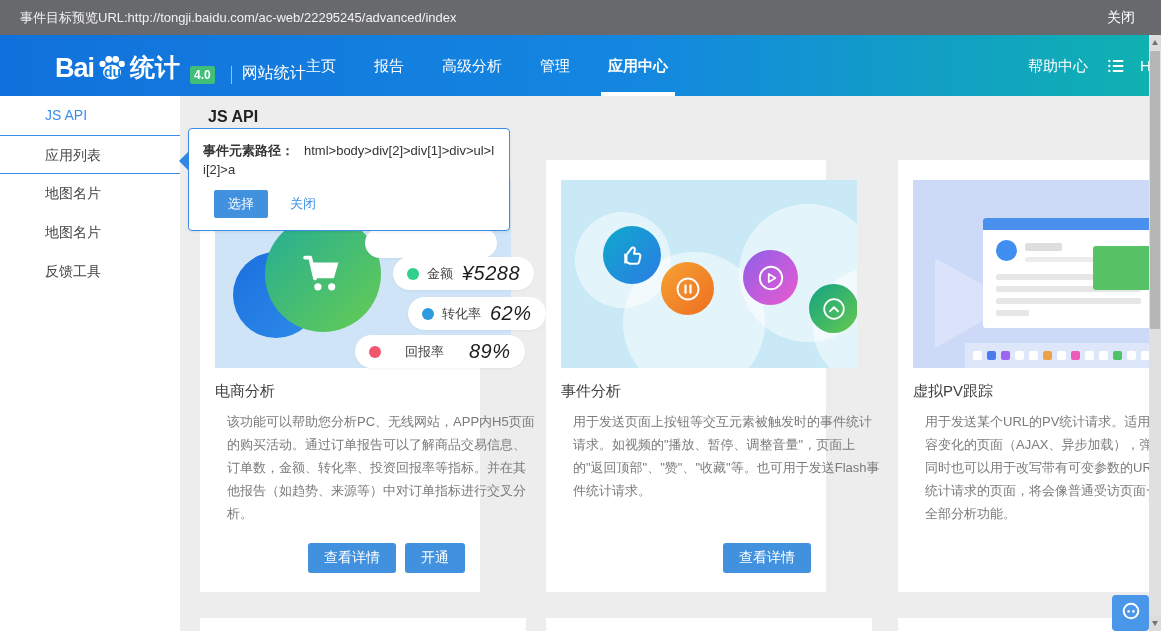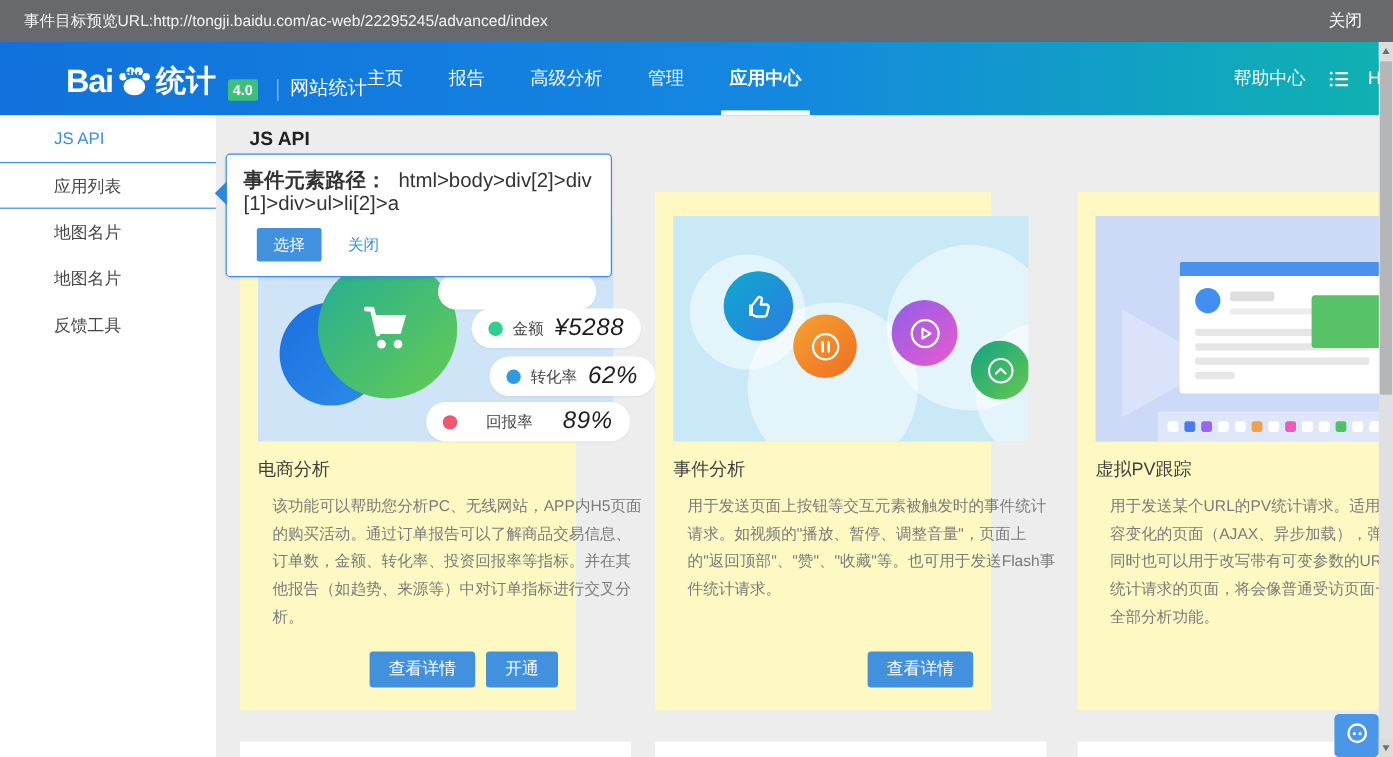--- a/index.html
+++ b/index.html
@@ -8,21 +8,21 @@
   
   .topbar{position:absolute;left:0;top:0;width:100%;height:35px;background:#67696d;z-index:60;}
   .topbar-label{position:absolute;left:20px;top:0;line-height:35px;font-size:13px;color:#f2f2f2;}
   .topbar-close{position:absolute;right:26px;top:0;line-height:35px;font-size:14px;color:#fff;cursor:pointer;}
   
   .navbar{position:absolute;left:0;top:35px;width:100%;height:61px;
           background:linear-gradient(90deg,#1171dc 0%,#1487e0 55%,#0fb2b0 100%);z-index:55;}
   .logo{position:absolute;left:55px;top:13px;height:36px;display:flex;align-items:flex-end;color:#fff;}
   .logo-bai{font-size:27px;font-weight:bold;letter-spacing:-1px;}
   .logo-paw{position:relative;width:34px;height:34px;margin:0 1px;}
-  .logo-du{position:absolute;left:9px;bottom:16px;font-size:10px;font-weight:bold;color:#1480df;}
+  .logo-du{position:absolute;left:9px;bottom:4px;font-size:14px;font-weight:bold;color:#1480df;}
   .logo-product{font-size:25px;font-weight:bold;}
   .ver-badge{margin-left:10px;background:#3fbf77;color:#fff;font-size:12px;font-weight:bold;
              padding:2px 4px;border-radius:2px;position:relative;}
   .logo-sep{width:1px;height:18px;background:rgba(255,255,255,.55);margin:0 10px 0 16px;}
   .logo-site{font-size:16px;color:#fff;}
   .nav-menu{position:absolute;left:287px;top:0;height:61px;display:flex;}
   .nav-item{position:relative;padding:0 19px;line-height:61px;font-size:15px;color:#fff;cursor:pointer;}
   .nav-item.active{font-weight:bold;}
   .nav-item.active::after{content:"";position:absolute;left:12px;right:12px;bottom:0;height:4px;background:#fff;}
   .nav-help{position:absolute;left:1028px;top:0;line-height:61px;font-size:15px;color:#fff;cursor:pointer;}
@@ -33,28 +33,28 @@
   .side-item{height:39px;line-height:39px;padding-left:45px;font-size:14px;color:#454545;cursor:pointer;box-sizing:border-box;}
   .side-item.active{color:#3a8ee6;}
   .side-item.picked{border-top:1px solid #3a8ee6;border-bottom:1px solid #3a8ee6;}
   
   .page-title{position:absolute;left:208px;top:108px;font-size:16px;font-weight:bold;color:#222;z-index:30;}
   
   .tooltip{position:absolute;left:188px;top:128px;width:322px;box-sizing:border-box;background:#fff;
            border:1px solid #3c8fe9;border-radius:4px;padding:12px 14px 12px;z-index:80;box-shadow:0 1px 3px rgba(0,0,0,.08);}
   .tooltip-arrow{position:absolute;left:-10px;top:22px;width:0;height:0;
                  border-top:10px solid transparent;border-bottom:10px solid transparent;border-right:10px solid #2f87e4;}
-  .tooltip-text{font-size:17px;line-height:19px;color:#333;word-break:break-all;}
+  .tooltip-text{font-size:13px;line-height:19px;color:#333;word-break:break-all;}
   .tooltip-label{font-weight:bold;margin-right:10px;}
   .tooltip-actions{margin-top:11px;display:flex;align-items:center;gap:22px;padding-left:11px;}
   .btn-blue{background:#4191de;color:#fff;font-size:13px;border:none;border-radius:2px;
             padding:5px 14px;cursor:pointer;font-family:inherit;}
   .tooltip-close{font-size:13px;color:#3a8ee6;cursor:pointer;}
   
-  .card{position:absolute;top:160px;width:280px;height:432px;background:#fef9c3;}
+  .card{position:absolute;top:160px;width:280px;height:432px;background:#ffffff;}
   .illus{position:absolute;left:15px;top:20px;width:296px;height:188px;}
   .card-title{position:absolute;left:15px;top:222px;font-size:15px;color:#3f3f3f;}
   .card-desc{position:absolute;left:15px;top:250px;width:300px;}
   .desc-line{font-size:13px;color:#7b7b7b;line-height:23px;height:23px;white-space:nowrap;margin-left:12px;}
   .card-actions{position:absolute;right:15px;top:383px;display:flex;gap:9px;}
   .card-btn{background:#4191de;color:#fff;font-size:14px;border:none;border-radius:3px;
             height:30px;padding:0 16px;cursor:pointer;font-family:inherit;}
   
   .illus-ecom{background:#cfe4f6;}
   .circ{position:absolute;border-radius:50%;}

